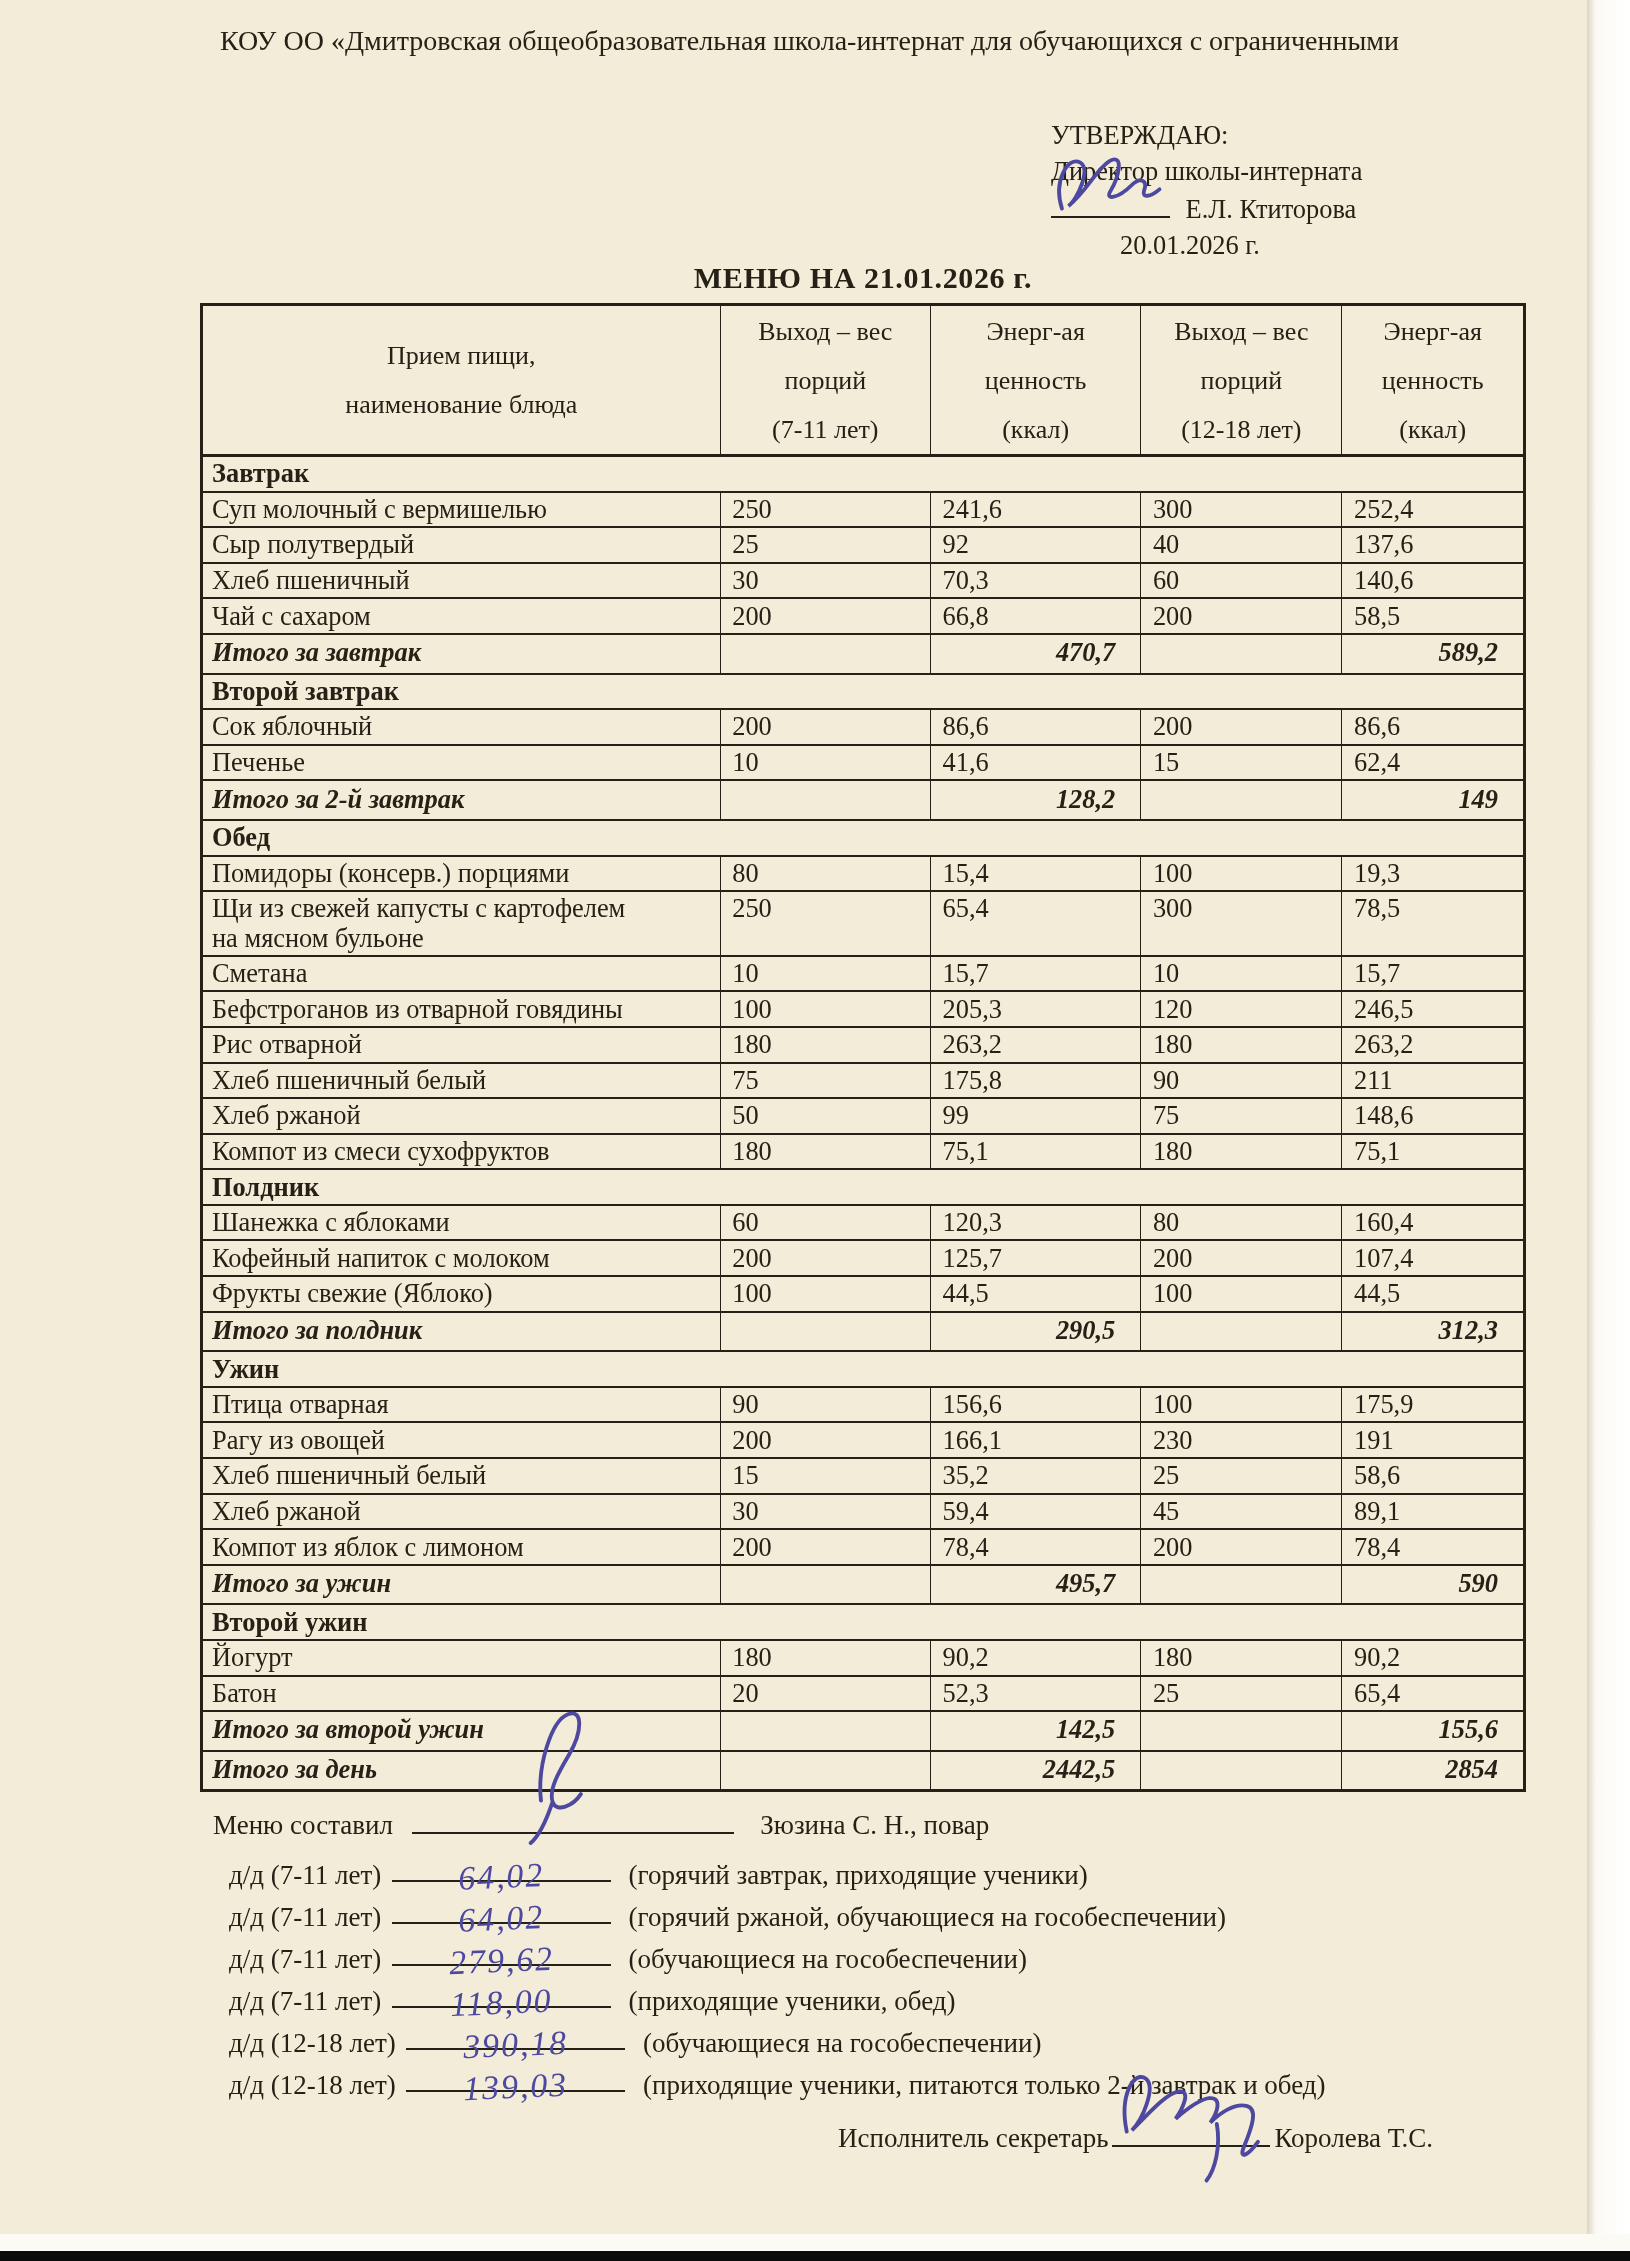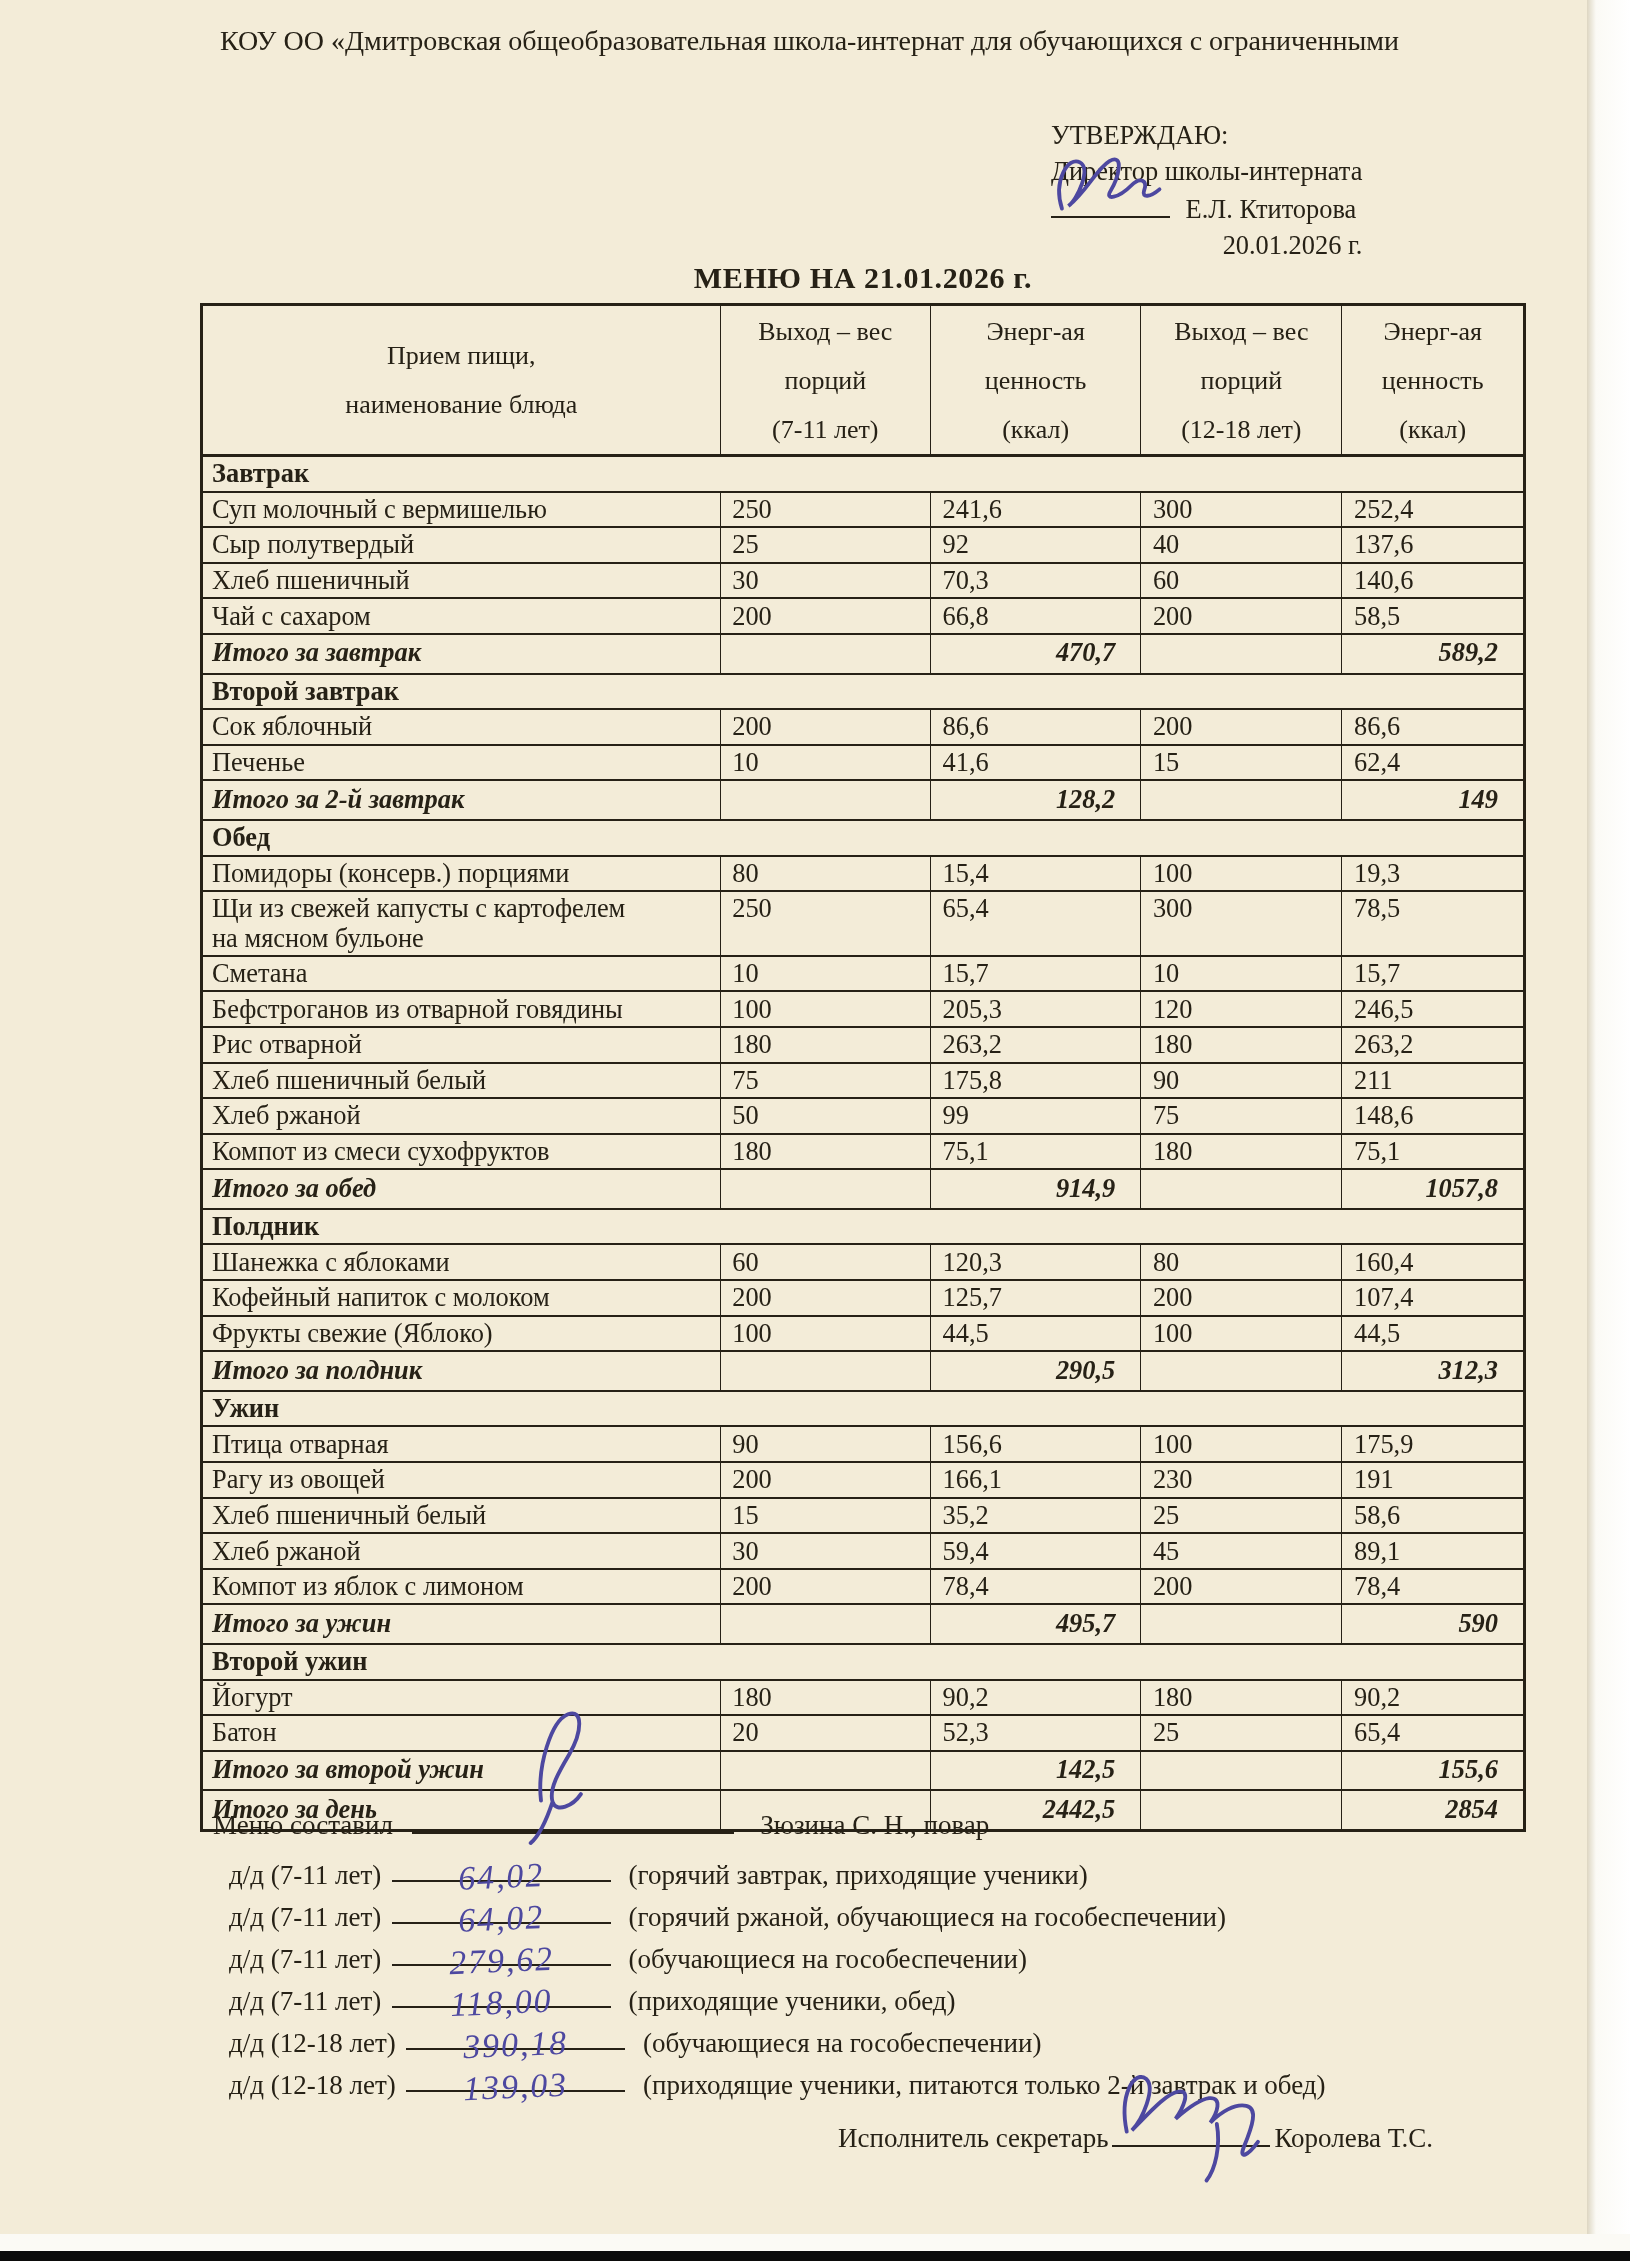--- a/index.html
+++ b/index.html
@@ -17,21 +17,21 @@
   .edge-right{position:absolute;top:0;right:0;width:43px;height:100%;
     background:linear-gradient(to right,#ddd6c2 0,var(--scan-white) 9px,#ffffff 100%);}
   .edge-bottom-white{position:absolute;left:0;bottom:10.3px;width:100%;height:17px;background:var(--scan-white);}
   .edge-bottom-black{position:absolute;left:0;bottom:0;width:100%;height:10.3px;background:var(--scan-band);}
 
   .org-header{position:absolute;top:19.3px;left:71px;width:1477px;text-align:center;
     font-size:28px;line-height:1.55;}
   .approve{position:absolute;top:117px;left:1051px;font-size:26.4px;line-height:1.38;}
   .approve .sig-line{display:inline-block;width:119px;border-bottom:2.6px solid var(--ink);
     position:relative;margin-right:9px;height:26px;}
-  .approve .date{margin-left:102px;text-align:right;}
+  .approve .date{margin-left:69px;}
 
   .menu-title{position:absolute;top:261px;left:200px;width:1326px;text-align:center;
     font-size:30px;font-weight:bold;letter-spacing:0.6px;}
 
   .menu-table{position:absolute;top:303px;left:200px;width:1326px;
     border-collapse:collapse;table-layout:fixed;border:3.9px solid var(--ink);}
   .menu-table th{border:1.9px solid var(--ink);border-bottom-width:3.2px;
     font-weight:normal;font-size:26px;line-height:49px;height:148px;
     white-space:pre-line;text-align:center;vertical-align:middle;padding:0 3.9px;}
   .menu-table td{border:1.9px solid var(--ink);border-top-width:2.6px;border-bottom-width:2.6px;
@@ -231,27 +231,20 @@
           <td class="num-cell">75</td>
           <td class="num-cell">148,6</td>
         </tr>
         <tr class="item">
           <td class="name-cell">Компот из смеси сухофруктов</td>
           <td class="num-cell">180</td>
           <td class="num-cell">75,1</td>
           <td class="num-cell">180</td>
           <td class="num-cell">75,1</td>
         </tr>
-        <tr class="total">
-          <td class="total-label">Итого за обед</td>
-          <td class="empty-cell"></td>
-          <td class="total-num">914,9</td>
-          <td class="empty-cell"></td>
-          <td class="total-num">1057,8</td>
-        </tr>
         <tr class="section">
           <td colspan="5" class="section-cell">Полдник</td>
         </tr>
         <tr class="item">
           <td class="name-cell">Шанежка с яблоками</td>
           <td class="num-cell">60</td>
           <td class="num-cell">120,3</td>
           <td class="num-cell">80</td>
           <td class="num-cell">160,4</td>
         </tr>

